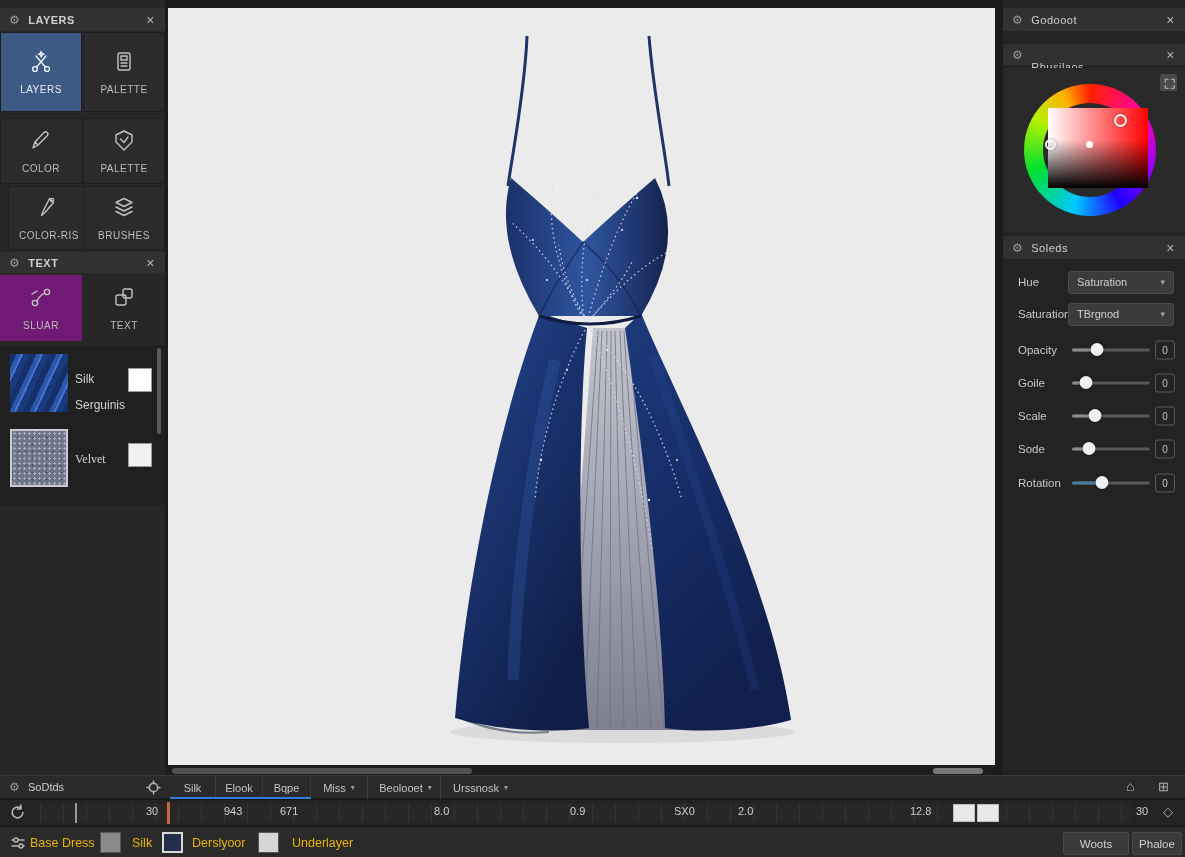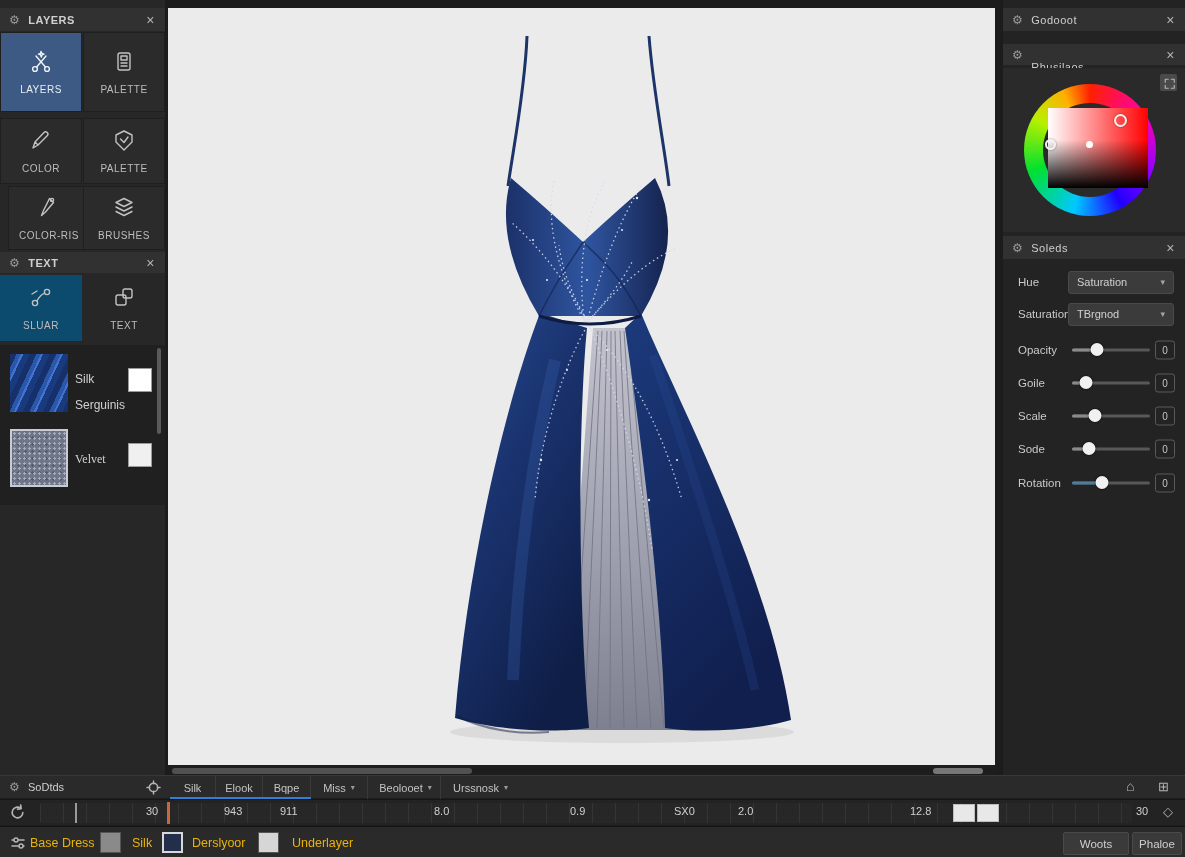--- a/index.html
+++ b/index.html
@@ -154,21 +154,21 @@
         <path d="M5,16.5 L13,20.5 L21,16.5"></path>
       </svg>
       <span>BRUSHES</span>
     </div>
 
     <div class="phdr" style="left:0;top:252px;width:165px;height:21px;">
       <span class="gear">⚙</span>
       <span class="ttl">TEXT</span>
       <span class="closex">×</span>
     </div>
-    <div class="toolcell" style="left:0;top:275px;height:66px;background:#0c4a6e;border:none;">
+    <div class="toolcell" style="left:0;top:275px;height:66px;background:#701a75;border:none;">
       <svg width="26" height="26" viewBox="0 0 26 26">
         <circle cx="7" cy="18" r="2.6"></circle>
           <circle cx="19" cy="7" r="2.6"></circle>
         <path d="M9,16 C12,10 14,9 16.5,8.3 M4,9 l5,-3"></path>
       </svg>
       <span>SLUAR</span>
     </div>
     <div class="toolcell" style="left:83px;top:275px;height:66px;width:82px;background:#272727;border:none;">
       <svg width="26" height="26" viewBox="0 0 26 26">
         <rect x="5" y="10" width="10" height="10" rx="2"></rect>
@@ -410,21 +410,21 @@
     <svg style="position:absolute;left:9px;top:4px;" width="17" height="17" viewBox="0 0 16 16" class="ico">
       <path d="M13,8 a5,5 0 1 1 -2,-4"></path>
         <path d="M11,1 L11.4,4.4 L8,4.8"></path>
     </svg>
     <div class="tl-cells"></div>
     <div class="tl-cursor"></div>
     <div class="tl-marker"></div>
 
     <span class="tl-label" style="left:146px;">30</span>
     <span class="tl-label" style="left:224px;">943</span>
-    <span class="tl-label" style="left:280px;">911</span>
+    <span class="tl-label" style="left:280px;">671</span>
     <span class="tl-label" style="left:434px;">8.0</span>
     <span class="tl-label" style="left:570px;">0.9</span>
     <span class="tl-label" style="left:674px;">SX0</span>
     <span class="tl-label" style="left:738px;">2.0</span>
     <span class="tl-label" style="left:910px;">12.8</span>
     <span class="tl-label" style="left:1136px;">30</span>
 
     <div class="tl-block" style="left:953px;"></div>
     <div class="tl-block" style="left:977px;"></div>
     <span class="tl-diamond">◇</span>

